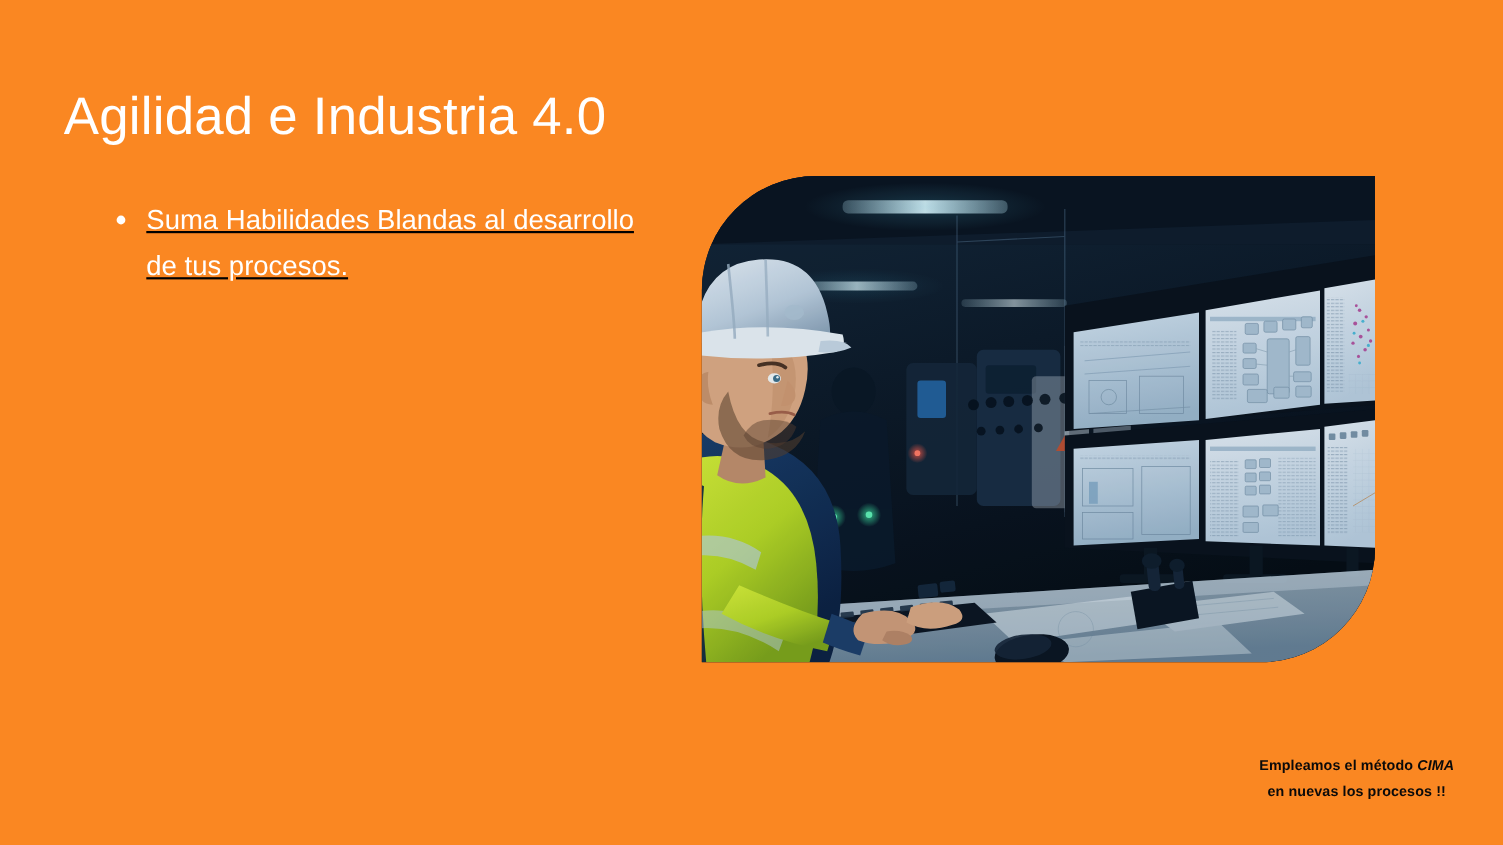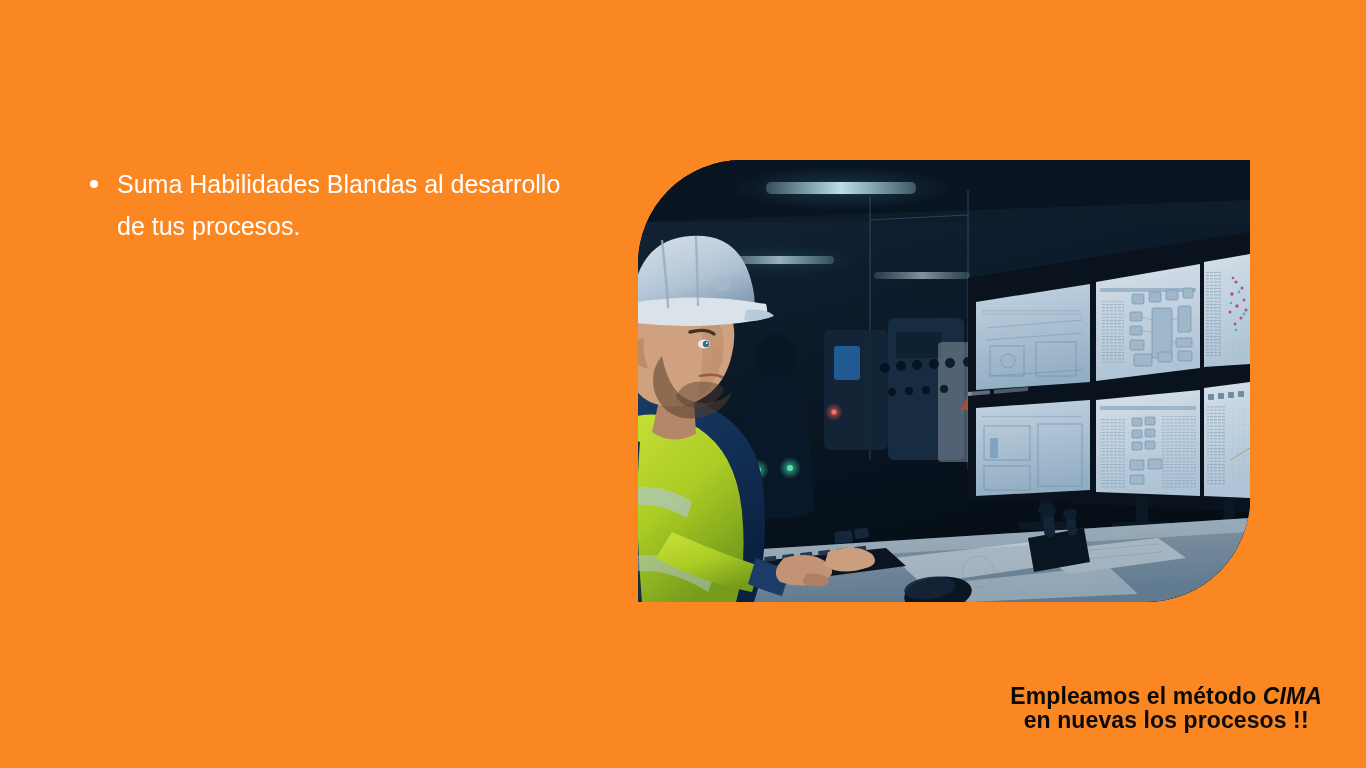--- a/index.html
+++ b/index.html
@@ -35,23 +35,24 @@
     letter-spacing: 0.2px;
     white-space: nowrap;
   }
 
   
   #bullet-list {
     position: absolute;
     left: 72px;
     top: 162px;
     width: 510px;
-    margin: 1px;
+    margin: 17px;
     padding: 0;
     list-style: none;
+    text-decoration: underline;
   }
   .bullet-item {
     position: relative;
     padding-left: 44px;
     margin-bottom: 34px;
     color: #ffffff;
     font-size: 25px;
     line-height: 42px;
     font-weight: 400;
   }
@@ -79,32 +80,33 @@
   }
   #photo-frame svg { display: block; width: 100%; height: 100%; }
 
   
   #footer-note {
     position: absolute;
     right: 44px;
     bottom: 36px;
     text-align: center;
     color: #0a0a0a;
-    font-size: 23px;
+    font-size: 13px;
     line-height: 24px;
     font-weight: 700;
     letter-spacing: 0.1px;
   }
   #footer-note .em { font-style: italic; }
 </style>
 </head>
 <body>
 
 <div id="slide">
 
+  <div id="slide-title">Agilidad e Industria 4.0</div>
 
   <ul id="bullet-list">
     <li class="bullet-item">
       <span class="bullet-marker"></span>
       <span>Suma Habilidades Blandas al desarrollo de tus procesos.</span>
     </li>
   </ul>
 
   <div id="photo-frame">
     <svg viewBox="0 0 612 442" preserveAspectRatio="xMidYMid slice">

